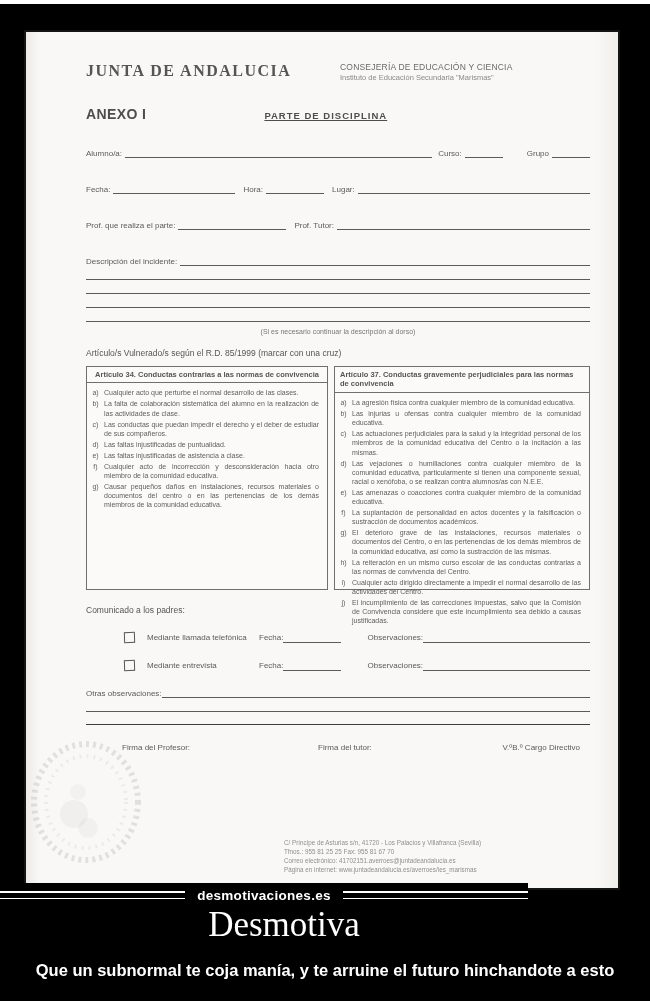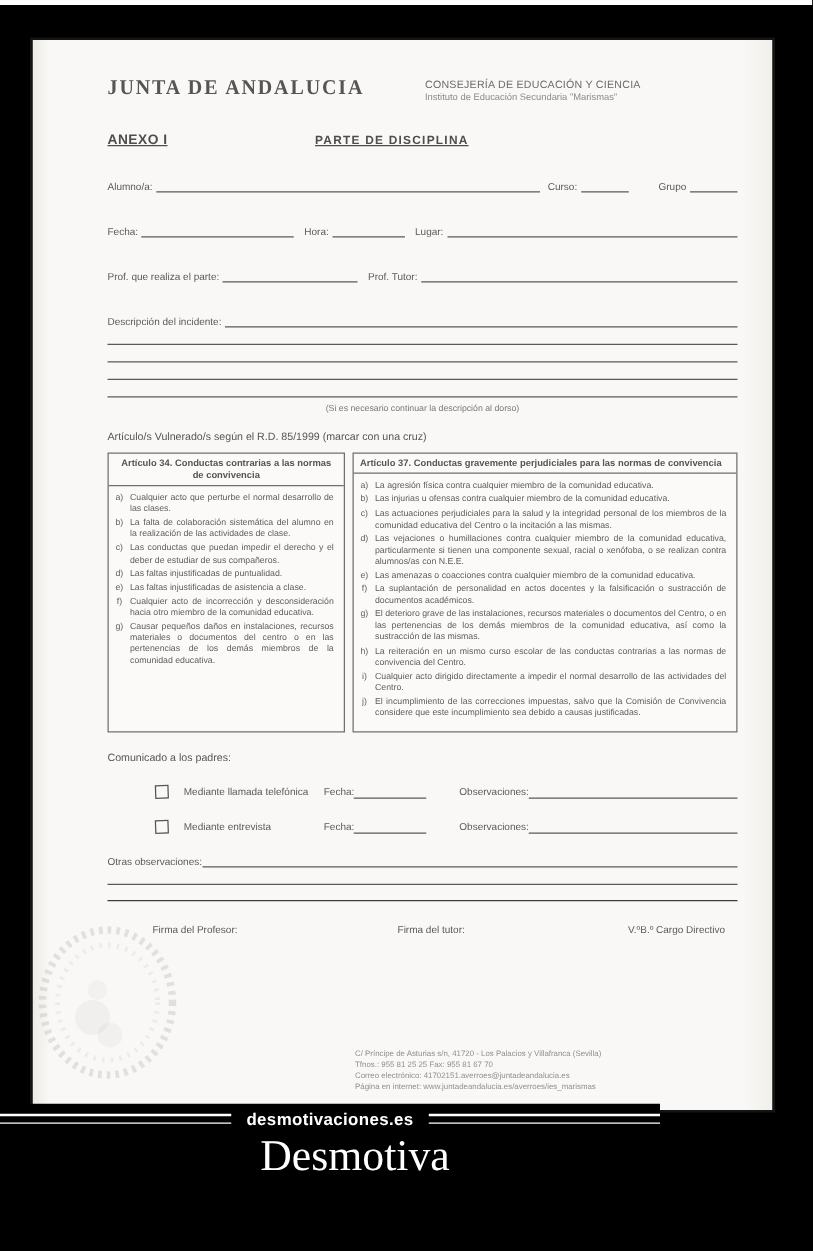--- a/index.html
+++ b/index.html
@@ -12,36 +12,36 @@
         border:2px solid #141414;background:linear-gradient(90deg,#edebe7 0,#f9f8f6 14px,#f9f8f6 96%,#f1efec 100%);
         padding:30px 28px 0 60px;color:#4d4d4d;filter:blur(0.2px);}
   .hdr{display:flex;align-items:flex-start;}
   .logo{font-family:"Liberation Serif",serif;font-weight:bold;font-size:16px;letter-spacing:1.5px;
         color:#555;transform:scaleY(1.05);}
   .dept{margin-left:auto;width:250px;line-height:1.35;}
   .dept .d1{font-size:8.5px;color:#6a6a6a;letter-spacing:.2px;}
   .dept .d2{font-size:7.5px;color:#8a8a8a;}
 
   .anexo-row{display:flex;margin-top:22px;align-items:baseline;}
-  .anexo{font-size:11px;font-weight:bold;text-decoration:underline;letter-spacing:.4px;}
+  .anexo{font-size:14px;font-weight:bold;letter-spacing:.4px;}
   .ftitle{font-size:9.5px;font-weight:bold;text-decoration:underline;letter-spacing:1px;margin-left:118px;}
 
   .frow{display:flex;align-items:flex-end;margin-top:25px;font-size:8px;color:#5a5a5a;height:11px;white-space:nowrap;}
   .frow .lab{margin-right:3px;}
   .fl{border-bottom:1px solid #5a5a5a;height:10px;display:inline-block;}
   .grow{flex:1;}
   .w60{width:58px;}.w40{width:38px;}.w110{width:108px;}.w125{width:122px;}
   .desc-line{border-bottom:1px solid #5a5a5a;height:12px;margin-top:1px;}
   .note{margin-top:6px;text-align:center;font-size:7px;color:#777;}
   .art-head{margin-top:13px;font-size:8.5px;color:#555;}
 
   
   .tables{display:flex;margin-top:8px;gap:6px;}
   .tbl{border:1px solid #6f6f6f;box-sizing:border-box;height:224px;background:rgba(255,255,255,.35);}
-  .tbl-l{width:190px;}
+  .tbl-l{width:242px;}
   .tbl-r{flex:1;}
   .tbl .th{border-bottom:1px solid #6f6f6f;padding:3px 5px;font-size:7.5px;font-weight:bold;color:#555;line-height:1.3;}
   .tbl-l .th{text-align:center;}
   .items{padding:3px 4px 0 0;}
   .item{display:grid;grid-template-columns:17px 1fr;margin-top:2px;font-size:7px;line-height:1.3;color:#5d5d5d;}
   .item .lt{text-align:center;}
   .item .tx{text-align:justify;padding-right:4px;}
 
   
   .com-head{margin-top:15px;font-size:8.5px;color:#555;}
@@ -261,13 +261,14 @@
     </div>
   </div>
 
   <div class="banner">
     <div class="rule"></div>
     <div class="wm">desmotivaciones.es</div>
     <div class="rule"></div>
   </div>
 
   <div class="title">Desmotiva</div>
+  <div class="caption">Que un subnormal te coja manía, y te arruine el futuro hinchandote a esto</div>
 </div>
 
 </body></html>

